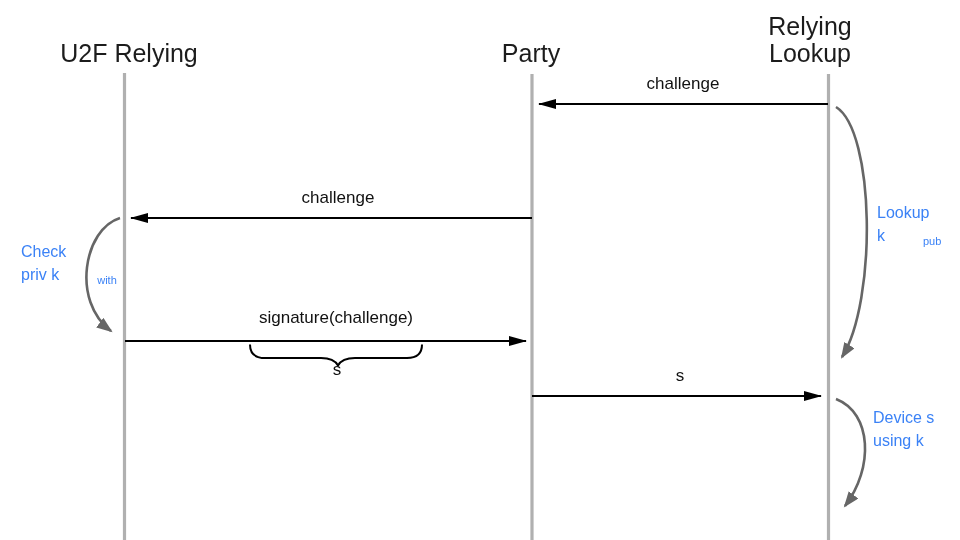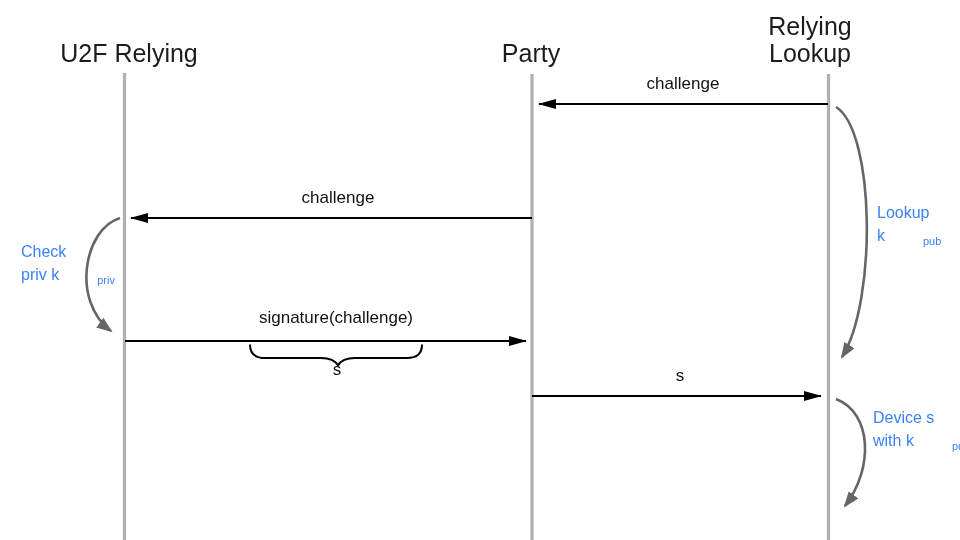--- a/index.html
+++ b/index.html
@@ -83,26 +83,26 @@
   </div>
 
   <div class="msg" style="left:683px; top:73px">challenge</div>
   <div class="msg" style="left:338px; top:187px">challenge</div>
   <div class="msg" style="left:336px; top:307px">signature(challenge)</div>
   <div class="msg" style="left:337px; top:359px">s</div>
   <div class="msg" style="left:680px; top:365px">s</div>
 
   <div class="note" style="left:21px; top:240px">
     <div>Check</div>
-    <div><span>priv k</span><sub>priv</sub></div>
+    <div><span>priv k</span><sub>with</sub></div>
   </div>
 
   <div class="note" style="left:877px; top:201px">
     <div>Lookup</div>
     <div><span>k</span><sub>pub</sub></div>
   </div>
 
   <div class="note" style="left:873px; top:406px">
     <div>Device s</div>
-    <div><span>with k</span><sub>pub</sub></div>
+    <div><span>using k</span><sub>pub</sub></div>
   </div>
 
 </div>
 
 </body></html>

